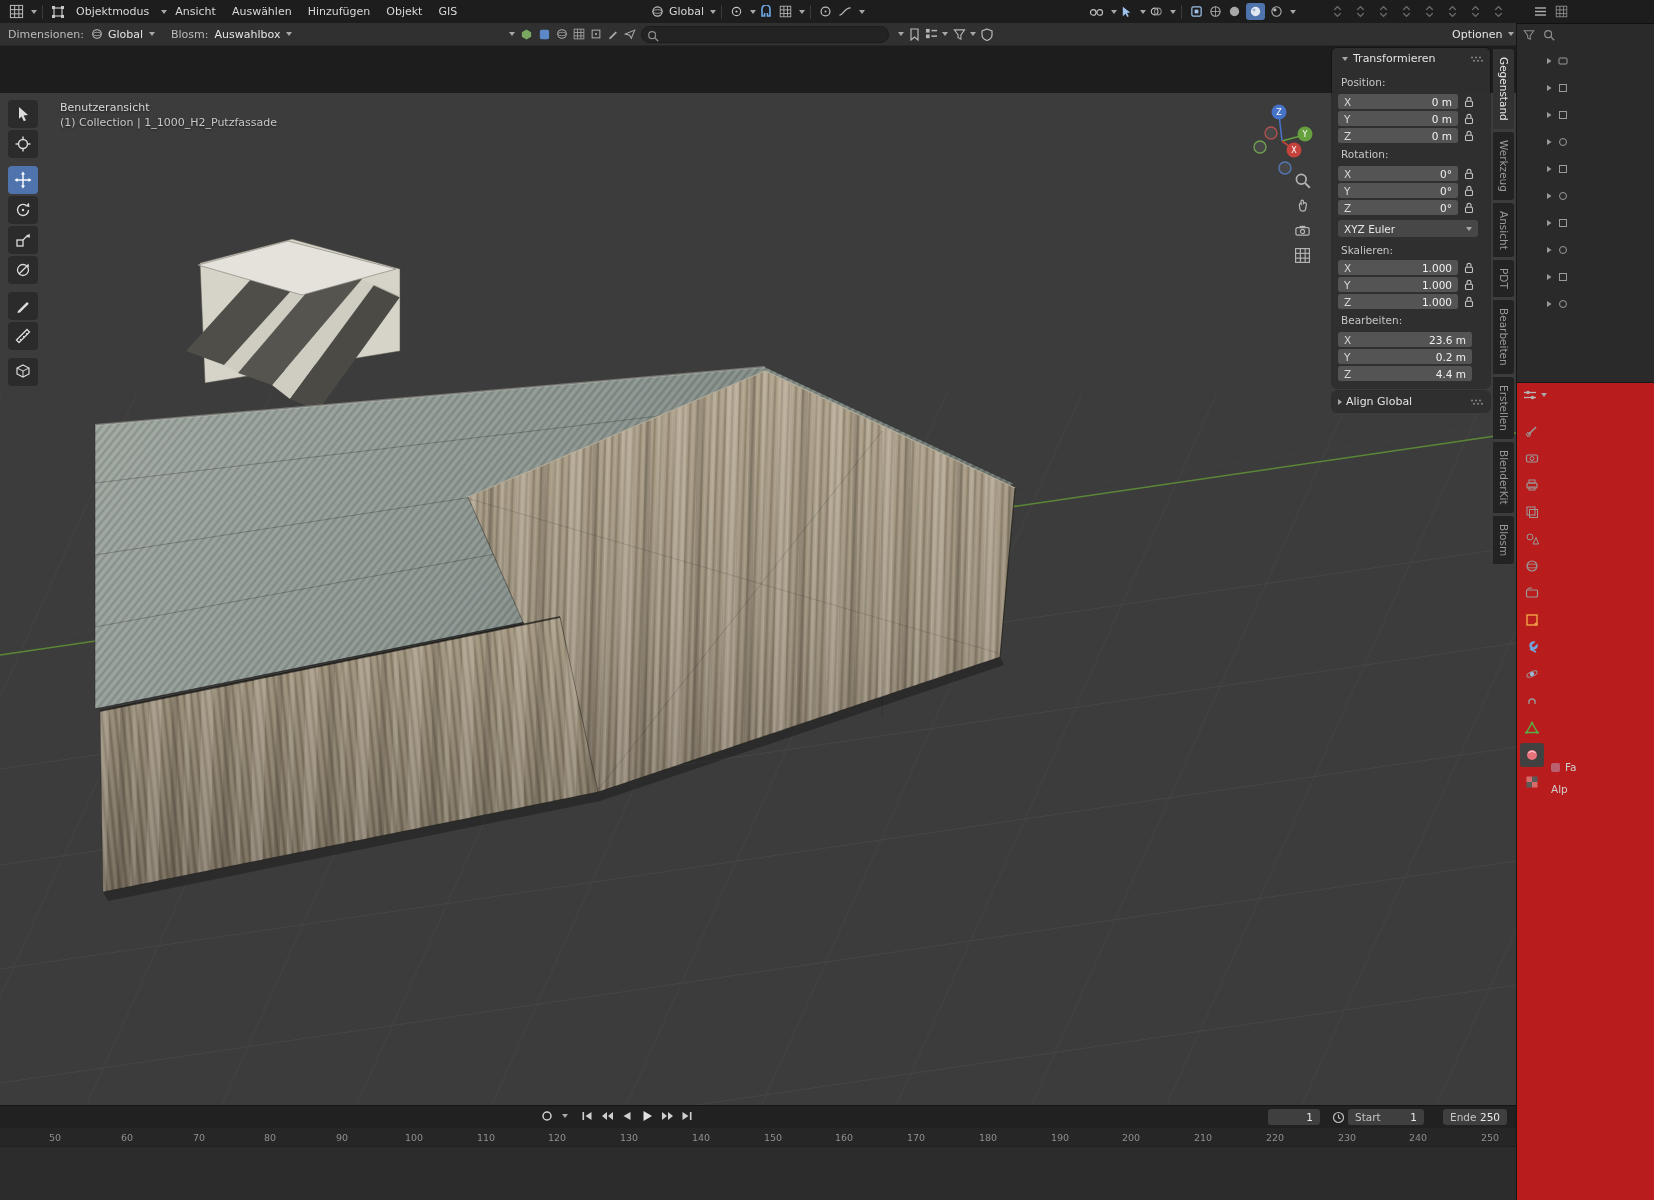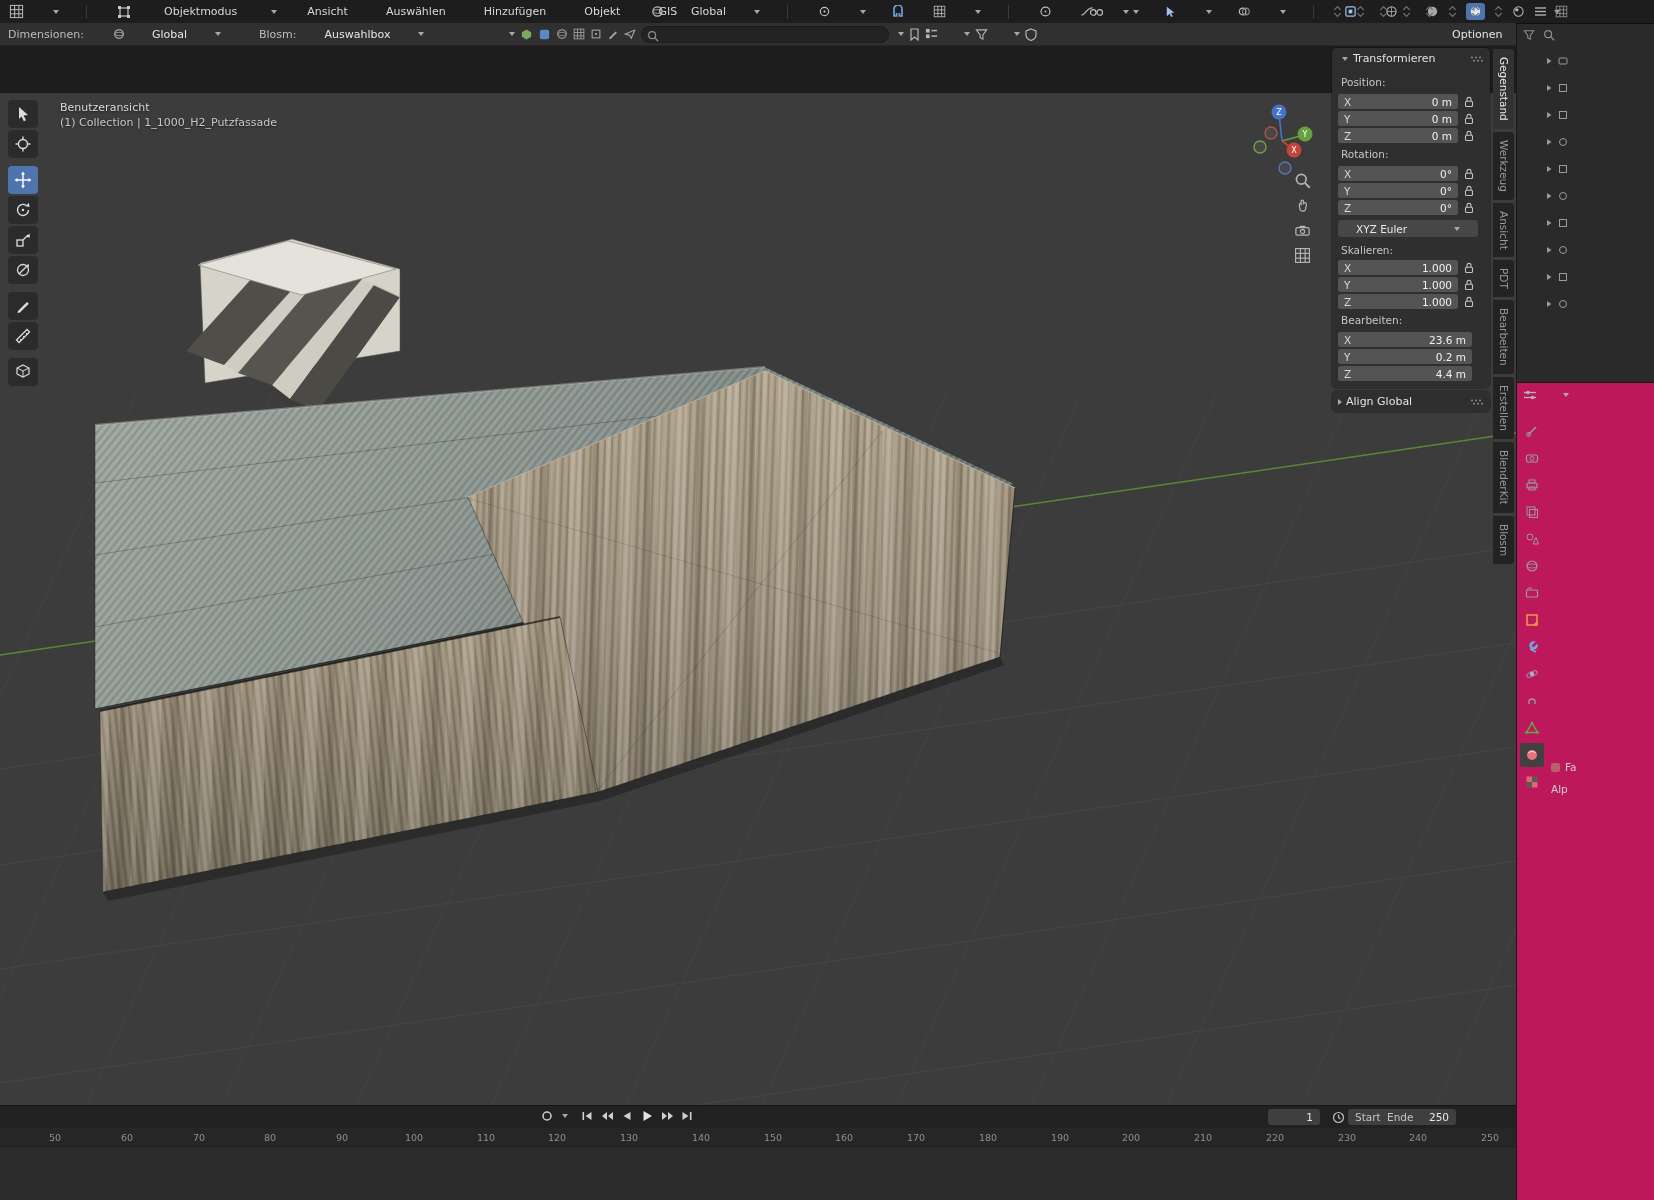--- a/index.html
+++ b/index.html
@@ -1,18 +1,18 @@
 <!DOCTYPE html>
 <html><head>
 <meta charset="utf-8">
 <style>
   html,body{margin:0;padding:0;background:#1d1d1d;width:1654px;height:1200px;overflow:hidden;
     font-family:"DejaVu Sans","Liberation Sans",sans-serif;font-size:11px;color:#d5d5d5;}
   .abs{position:absolute;}
-  .row{display:flex;align-items:center;gap:22px;}
+  .row{display:flex;align-items:center;}
   svg{display:block;}
   
   #topbar{left:0;top:0;width:1654px;height:23px;background:#1d1d1d;border-bottom:1px solid #101010;}
   .menu{padding:0 8px;line-height:23px;color:#d8d8d8;cursor:default;white-space:nowrap;}
   .cd{display:inline-block;width:0;height:0;border-left:3.5px solid transparent;border-right:3.5px solid transparent;border-top:4px solid #a8a8a8;margin-left:4px;}
   .cr{display:inline-block;width:0;height:0;border-top:3.5px solid transparent;border-bottom:3.5px solid transparent;border-left:4px solid #a8a8a8;margin-right:4px;}
   .tbicon{margin:0 3px;}
   .sep{width:1px;height:14px;background:#3a3a3a;margin:0 5px;}
   
   #vheader{left:0;top:23px;width:1516px;height:22px;background:#303030;border-bottom:1px solid #272727;}
@@ -29,31 +29,31 @@
   
   #npanel,#alignbar{background:rgba(47,47,47,.96);border-radius:5px;box-shadow:0 0 0 1px rgba(0,0,0,.25);}
   .nlabel{position:absolute;left:9px;color:#c6c6c6;font-size:10.5px;}
   .nfield{position:absolute;left:6px;width:120px;height:15px;background:#545454;border-radius:2.5px;
     display:flex;align-items:center;padding:0 6px;font-size:10.5px;box-sizing:border-box;}
   .nfield.wide{width:134px;}
   .axisletter{color:#d8d8d8;}
   .fieldval{margin-left:auto;color:#f1f1f1;}
   .lockico{position:absolute;left:132px;color:#c2c2c2;}
   .ndrop{position:absolute;left:6px;width:140px;height:17px;background:#474747;border-radius:3px;
-    display:flex;align-items:center;padding:0 18px;box-sizing:border-box;color:#e6e6e6;font-size:10.5px;}
+    display:flex;align-items:center;padding:0 6px;box-sizing:border-box;color:#e6e6e6;font-size:10.5px;}
   .phead{display:flex;align-items:center;height:21px;padding:0 6px;color:#e3e3e3;}
   .grip{margin-left:auto;color:#8a8a8a;}
   
   #ntabs{display:flex;flex-direction:column;gap:3px;}
   .ntab{writing-mode:vertical-rl;font-size:10.5px;color:#9a9a9a;background:#232323;
     padding:8px 3px;border-radius:0 3px 3px 0;line-height:15px;}
   .ntab.active{background:#323232;color:#e9e9e9;}
   
   #outliner{left:1516px;top:24px;width:138px;height:358px;background:#2a2a2a;border-left:1px solid #171717;}
-  #props{left:1516px;top:382px;width:138px;height:818px;background:#be185d;border-left:1px solid #171717;border-top:1px solid #171717;}
+  #props{left:1516px;top:382px;width:138px;height:818px;background:#b91c1c;border-left:1px solid #171717;border-top:1px solid #171717;}
   .orow{position:absolute;left:28px;display:flex;align-items:center;gap:5px;color:#8f8f8f;}
   .ptab{position:absolute;left:3px;width:24px;height:24px;display:flex;align-items:center;justify-content:center;border-radius:3px;}
   .ptab.active{background:#414141;}
   .frag{position:absolute;color:#cfcfcf;font-size:10.5px;display:flex;align-items:center;gap:5px;}
   
   #timeline{left:0;top:1105px;width:1516px;height:95px;background:#2c2c2c;border-top:1px solid #151515;}
   #tl-header{position:absolute;left:0;top:0;width:100%;height:22px;background:#212121;border-bottom:1px solid #1a1a1a;}
   #tl-ruler{position:absolute;left:0;top:22px;width:100%;height:18px;background:#262626;border-bottom:1px solid #1f1f1f;}
   .tick{position:absolute;top:4px;transform:translateX(-50%);font-size:9.5px;color:#8f8f8f;}
   .pbtn{width:18px;height:16px;display:flex;align-items:center;justify-content:center;border-radius:2px;}
@@ -945,21 +945,21 @@
       <span>1</span>
     </div>
     <svg class="abs" style="left:1332px;top:5px" width="13" height="13" viewBox="0 0 13 13">
       <circle cx="6.5" cy="6.5" r="5" fill="none" stroke="#bdbdbd" stroke-width="1.2"></circle>
       <path d="M6.5 3.5 V6.5 L8.5 8" fill="none" stroke="#bdbdbd" stroke-width="1.2"></path>
     </svg>
     <div class="tfield" style="left:1348px;width:76px">
       <span class="lbl">Start</span>
       <span>1</span>
     </div>
-    <div class="tfield" style="left:1380px;width:76px">
+    <div class="tfield" style="left:1443px;width:64px">
       <span class="lbl">Ende</span>
       <span>250</span>
     </div>
   </div>
 
   <div id="tl-ruler">
     <span class="tick" style="left:55px">50</span>
     <span class="tick" style="left:127px">60</span>
     <span class="tick" style="left:199px">70</span>
     <span class="tick" style="left:270px">80</span>

